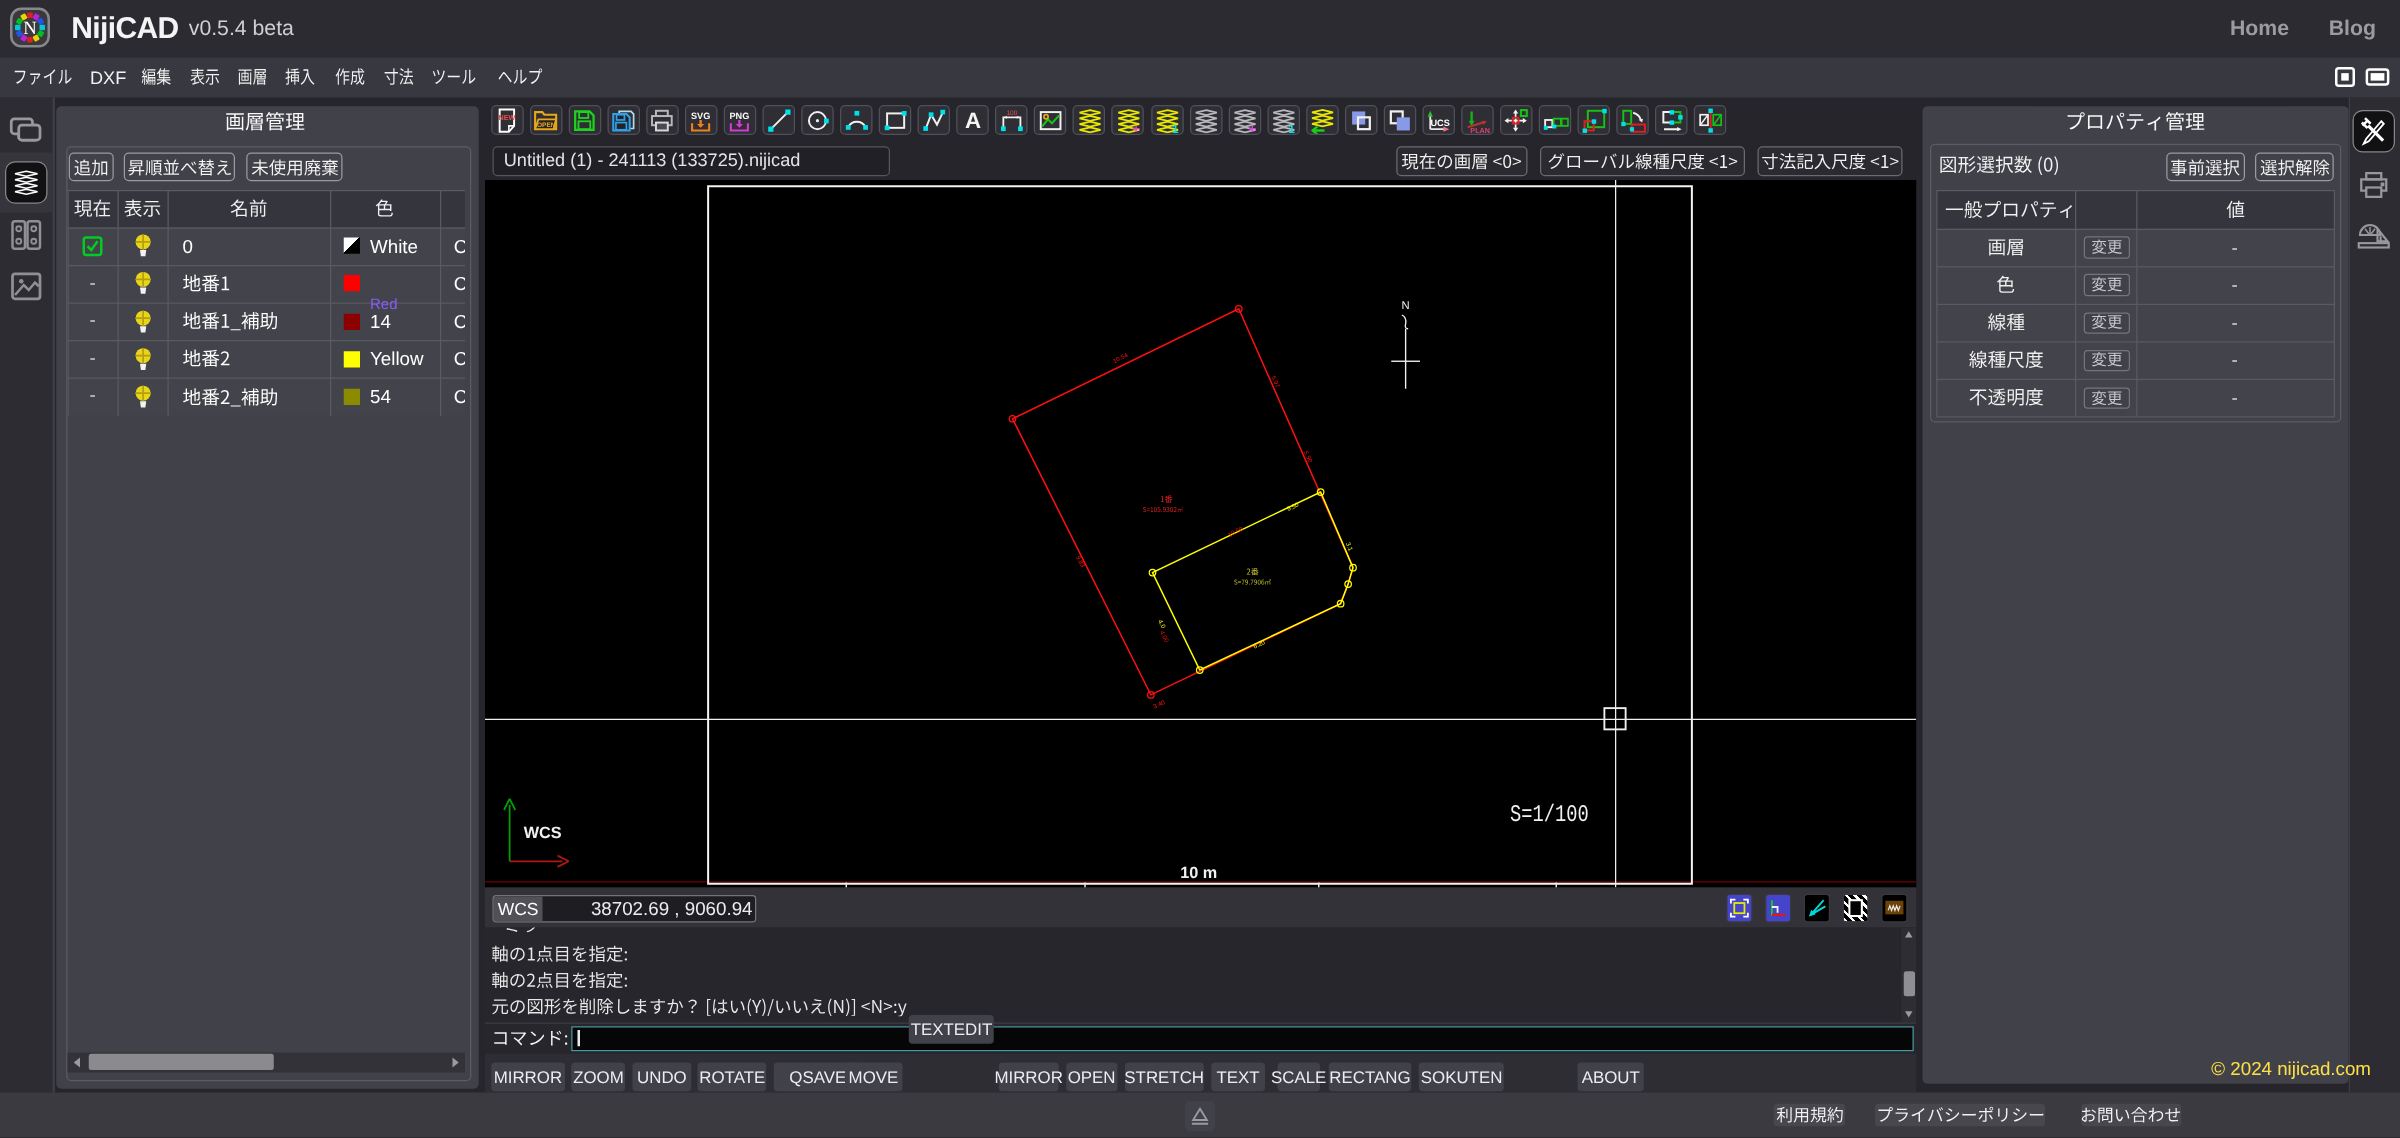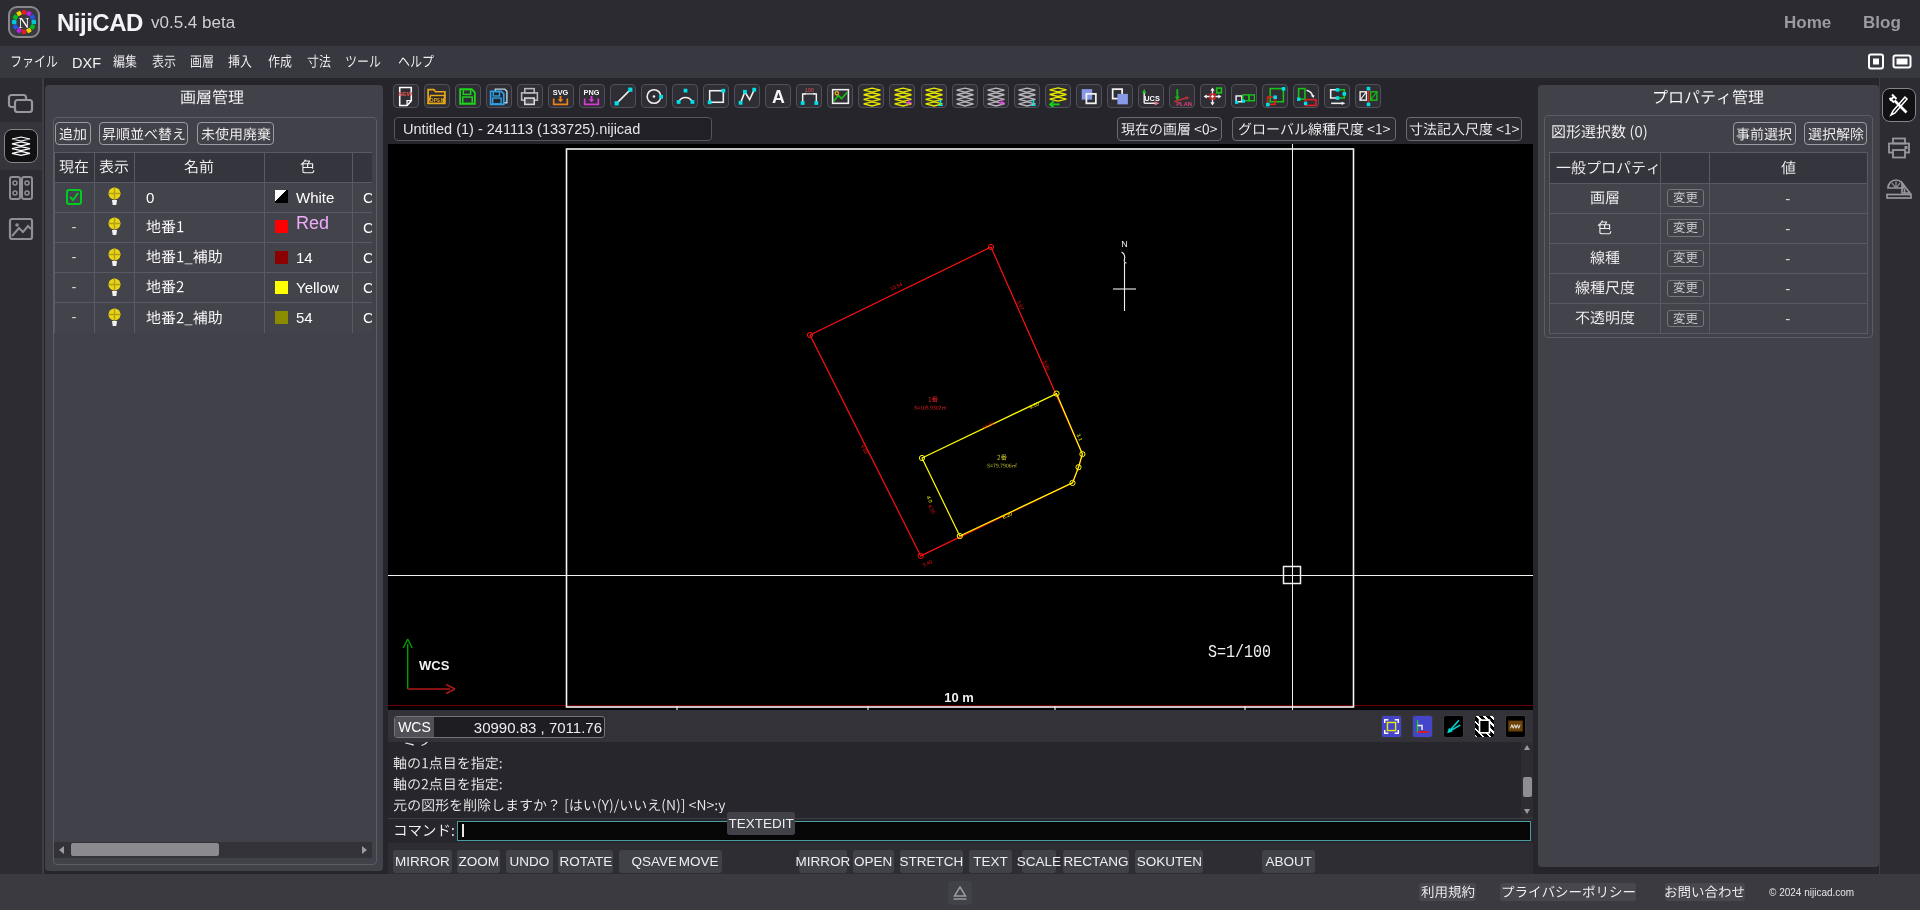--- a/index.html
+++ b/index.html
@@ -177,21 +177,21 @@
       <svg width="15" height="19">
         <circle cx="7.5" cy="6.5" r="6" fill="#e8d418"></circle>
         <path d="M1.5 6.5 h12 M7.5 0.5 v12" stroke="#b59f10" stroke-width="1.4"></path>
         <path d="M5 13 h5 l-0.7 5 h-3.6 Z" fill="#f2f2f2"></path>
       </svg>
     </div>
     <svg class="jt " style="left:92.0px;top:67.4px" width="38.3" height="16.5" viewBox="0 0 38.32 16.50">
       <path fill="#ffffff" transform="translate(0,13.20) scale(0.0150,-0.0150)" d="M635 840H706V143H635ZM321 428 859 655 888 591 349 361ZM429 747H501V77Q501 50 507 36Q513 21 530 16Q546 11 580 11Q590 11 613 11Q636 11 667 11Q697 11 728 11Q759 11 784 11Q809 11 821 11Q851 11 865 22Q880 34 887 65Q893 96 897 153Q910 143 929 135Q949 127 964 125Q959 56 946 16Q933 -24 905 -41Q876 -57 824 -57Q815 -57 791 -57Q766 -57 733 -57Q700 -57 667 -57Q634 -57 610 -57Q585 -57 577 -57Q520 -57 488 -46Q455 -34 442 -5Q429 25 429 79ZM846 645H838L855 660L869 671L922 651L918 637Q918 566 918 504Q917 442 916 392Q915 342 913 309Q911 275 909 260Q905 230 891 214Q877 199 854 194Q834 188 808 187Q781 186 760 186Q758 201 754 220Q749 239 742 252Q760 251 781 250Q801 250 809 250Q821 250 828 255Q836 260 839 277Q842 287 843 318Q845 348 845 396Q846 444 846 507Q846 570 846 645ZM42 599H359V528H42ZM170 828H241V179H170ZM33 154Q73 169 126 190Q178 212 237 237Q296 261 355 286L372 219Q292 182 210 145Q129 108 63 79Z M1061 561H1941V497H1061ZM1460 753H1534V324H1460ZM1800 828 1850 772Q1781 758 1694 746Q1608 734 1513 726Q1418 717 1321 711Q1224 706 1133 703Q1132 715 1127 732Q1122 749 1116 761Q1206 764 1301 771Q1397 777 1489 785Q1581 794 1661 805Q1741 816 1800 828ZM1426 541 1487 513Q1452 471 1404 431Q1357 391 1303 355Q1248 320 1192 292Q1136 263 1083 243Q1078 252 1070 263Q1061 274 1052 285Q1043 296 1035 302Q1087 319 1143 344Q1198 370 1251 402Q1304 433 1349 469Q1394 504 1426 541ZM1569 539Q1601 503 1647 470Q1693 436 1746 406Q1800 376 1857 353Q1913 329 1968 314Q1960 307 1950 296Q1941 284 1932 273Q1923 261 1917 251Q1863 269 1806 297Q1749 324 1695 358Q1640 393 1593 432Q1546 471 1511 512ZM1725 728 1806 705Q1781 664 1754 622Q1727 579 1704 550L1642 572Q1656 593 1672 621Q1688 648 1702 676Q1716 704 1725 728ZM1206 686 1271 710Q1295 680 1318 642Q1341 605 1350 577L1283 549Q1273 577 1252 616Q1230 655 1206 686ZM1189 306H1826V-77H1751V246H1261V-81H1189ZM1222 159H1792V106H1222ZM1222 13H1792V-46H1222ZM1462 274H1534V-25H1462Z M2088 0V76H2252V623H2121V681Q2170 690 2207 703Q2243 716 2273 733H2343V76H2490V0Z"></path>
     </svg>
     <div class="a" style="left:221px;top:68.8px;width:13px;height:13px;background:#ff0000"></div>
-    <div class="a" style="left:242px;top:61px;font-size:18px;color:#f0abfc">Red</div>
+    <div class="a" style="left:242px;top:84px;font-size:12px;color:#8b5cf6">Red</div>
     <div class="a" style="left:309px;top:67.3px;font-size:15px;color:#fff">Co</div>
     <div class="a" style="left:15px;top:96.5px;width:10px;height:16px;color:#d0d0d0;font-size:15px;text-align:center">-</div>
     <div class="a" style="left:53px;top:96.0px">
       <svg width="15" height="19">
         <circle cx="7.5" cy="6.5" r="6" fill="#e8d418"></circle>
         <path d="M1.5 6.5 h12 M7.5 0.5 v12" stroke="#b59f10" stroke-width="1.4"></path>
         <path d="M5 13 h5 l-0.7 5 h-3.6 Z" fill="#f2f2f2"></path>
       </svg>
     </div>
     <svg class="jt " style="left:92.0px;top:97.6px" width="76.7" height="16.5" viewBox="0 0 76.71 16.50">
@@ -563,21 +563,21 @@
   </svg>
 <svg class="jt " style="left:996.9px;top:454.3px" width="10.1" height="7.1" viewBox="0 0 10.11 7.15">
     <path fill="#cfcf30" transform="translate(0,5.72) scale(0.0065,-0.0065)" d="M44 0V54Q159 155 234 238Q308 321 344 393Q380 464 380 527Q380 569 365 602Q351 635 321 653Q291 672 245 672Q200 672 162 648Q123 624 93 587L40 639Q84 688 135 717Q186 746 256 746Q322 746 370 720Q417 693 444 644Q470 596 470 531Q470 458 434 383Q397 308 333 231Q268 153 182 72Q211 74 243 77Q274 79 302 79H505V0Z M616 561H1496V497H616ZM1015 753H1089V324H1015ZM1355 828 1405 772Q1336 758 1249 746Q1163 734 1068 726Q973 717 876 711Q779 706 688 703Q687 715 682 732Q677 749 671 761Q761 764 856 771Q952 777 1044 785Q1136 794 1216 805Q1296 816 1355 828ZM981 541 1042 513Q1007 471 959 431Q912 391 858 355Q803 320 747 292Q691 263 638 243Q633 252 625 263Q616 274 607 285Q598 296 590 302Q642 319 698 344Q753 370 806 402Q859 433 904 469Q949 504 981 541ZM1124 539Q1156 503 1202 470Q1248 436 1301 406Q1355 376 1412 353Q1468 329 1523 314Q1515 307 1505 296Q1496 284 1487 273Q1478 261 1472 251Q1418 269 1361 297Q1304 324 1250 358Q1195 393 1148 432Q1101 471 1066 512ZM1280 728 1361 705Q1336 664 1309 622Q1282 579 1259 550L1197 572Q1211 593 1227 621Q1243 648 1257 676Q1271 704 1280 728ZM761 686 826 710Q850 680 873 642Q896 605 905 577L838 549Q828 577 807 616Q785 655 761 686ZM744 306H1381V-77H1306V246H816V-81H744ZM777 159H1347V106H777ZM777 13H1347V-46H777ZM1017 274H1089V-25H1017Z"></path>
   </svg>
 <svg class="jt " style="left:987.0px;top:463.4px" width="29.9" height="5.7" viewBox="0 0 29.95 5.72">
     <path fill="#cfcf30" transform="translate(0,4.58) scale(0.0052,-0.0052)" d="M304 -13Q226 -13 161 16Q95 45 48 95L103 159Q142 118 195 93Q248 68 305 68Q378 68 418 101Q459 134 459 187Q459 226 443 249Q426 272 399 287Q371 303 336 318L231 364Q197 379 163 402Q128 425 105 462Q82 499 82 552Q82 609 112 652Q142 696 194 721Q246 746 313 746Q379 746 435 721Q490 696 528 656L480 597Q446 628 405 647Q365 665 313 665Q251 665 214 637Q176 608 176 559Q176 523 195 500Q213 477 241 463Q269 449 298 436L402 391Q444 373 479 348Q513 323 533 286Q553 249 553 195Q553 137 523 90Q493 42 437 15Q381 -13 304 -13Z M634 455V523H1114V455ZM634 215V283H1114V215Z M1349 0Q1354 104 1367 192Q1379 279 1403 357Q1427 434 1464 507Q1502 580 1556 655H1200V733H1659V678Q1595 595 1554 519Q1514 443 1491 364Q1469 285 1458 196Q1448 108 1444 0Z M1941 -13Q1881 -13 1838 8Q1794 30 1764 62L1814 119Q1838 93 1870 78Q1903 63 1938 63Q1975 63 2008 80Q2041 97 2066 137Q2092 176 2106 240Q2121 304 2121 398Q2121 488 2102 550Q2084 612 2048 644Q2012 675 1961 675Q1926 675 1898 654Q1870 633 1853 596Q1836 559 1836 508Q1836 459 1851 423Q1865 386 1895 366Q1924 346 1967 346Q2004 346 2045 369Q2085 393 2122 447L2126 374Q2104 346 2075 324Q2047 302 2016 290Q1984 278 1952 278Q1891 278 1846 304Q1800 330 1775 381Q1750 433 1750 508Q1750 580 1779 633Q1808 687 1856 717Q1903 746 1960 746Q2013 746 2058 725Q2103 703 2136 660Q2169 616 2188 551Q2207 486 2207 398Q2207 287 2185 208Q2163 130 2125 81Q2087 32 2040 9Q1992 -13 1941 -13Z M2400 -13Q2373 -13 2353 6Q2334 26 2334 56Q2334 88 2353 107Q2373 126 2400 126Q2427 126 2447 107Q2466 88 2466 56Q2466 26 2447 6Q2427 -13 2400 -13Z M2737 0Q2742 104 2755 192Q2767 279 2791 357Q2815 434 2852 507Q2890 580 2944 655H2588V733H3047V678Q2983 595 2942 519Q2902 443 2879 364Q2857 285 2846 196Q2836 108 2832 0Z M3329 -13Q3269 -13 3226 8Q3182 30 3152 62L3202 119Q3226 93 3258 78Q3291 63 3326 63Q3363 63 3396 80Q3429 97 3454 137Q3480 176 3494 240Q3509 304 3509 398Q3509 488 3490 550Q3472 612 3436 644Q3400 675 3349 675Q3314 675 3286 654Q3258 633 3241 596Q3224 559 3224 508Q3224 459 3239 423Q3253 386 3283 366Q3312 346 3355 346Q3392 346 3433 369Q3473 393 3510 447L3514 374Q3492 346 3463 324Q3435 302 3404 290Q3372 278 3340 278Q3279 278 3234 304Q3188 330 3163 381Q3138 433 3138 508Q3138 580 3167 633Q3196 687 3244 717Q3291 746 3348 746Q3401 746 3446 725Q3491 703 3524 660Q3557 616 3576 551Q3595 486 3595 398Q3595 287 3573 208Q3551 130 3513 81Q3475 32 3428 9Q3380 -13 3329 -13Z M3927 -13Q3858 -13 3806 29Q3755 71 3727 156Q3699 241 3699 369Q3699 497 3727 580Q3755 664 3806 705Q3858 746 3927 746Q3997 746 4048 705Q4099 663 4127 580Q4155 497 4155 369Q4155 241 4127 156Q4099 71 4048 29Q3997 -13 3927 -13ZM3927 61Q3969 61 4000 93Q4032 125 4049 194Q4067 262 4067 369Q4067 476 4049 544Q4032 611 4000 642Q3969 674 3927 674Q3886 674 3854 642Q3822 611 3805 544Q3787 476 3787 369Q3787 262 3805 194Q3822 125 3854 93Q3886 61 3927 61Z M4505 -13Q4453 -13 4408 9Q4363 32 4330 78Q4297 123 4278 191Q4260 259 4260 350Q4260 457 4282 533Q4304 609 4342 656Q4380 703 4429 725Q4478 746 4531 746Q4588 746 4630 725Q4672 704 4703 671L4651 615Q4630 641 4599 656Q4568 671 4535 671Q4483 671 4440 641Q4397 610 4371 540Q4346 470 4346 350Q4346 256 4364 191Q4383 126 4418 92Q4454 59 4505 59Q4541 59 4568 80Q4596 101 4613 138Q4629 176 4629 225Q4629 275 4615 311Q4600 348 4571 367Q4542 387 4497 387Q4462 387 4421 365Q4380 342 4343 287L4340 359Q4363 389 4391 411Q4419 432 4451 444Q4482 455 4512 455Q4574 455 4620 430Q4665 404 4691 353Q4716 302 4716 225Q4716 154 4687 100Q4658 47 4610 17Q4563 -13 4505 -13Z M4887 0V488H4961L4970 409H4973Q5009 448 5051 474Q5093 500 5141 500Q5204 500 5240 473Q5276 447 5292 398Q5336 444 5379 472Q5422 500 5471 500Q5555 500 5596 446Q5637 393 5637 289V0H5546V277Q5546 353 5521 388Q5496 422 5444 422Q5383 422 5307 339V0H5217V277Q5217 353 5192 388Q5168 422 5115 422Q5053 422 4978 339V0ZM5485 558V597Q5538 633 5575 659Q5611 686 5631 709Q5651 732 5651 757Q5651 784 5637 799Q5622 814 5592 814Q5571 814 5551 802Q5531 789 5516 769L5476 806Q5501 836 5533 854Q5564 872 5602 872Q5659 872 5690 843Q5721 815 5721 768Q5721 739 5704 713Q5686 687 5657 664Q5629 640 5598 617H5735V558Z"></path>
   </svg>
 <div class="a" style="left:388px;top:710px;width:1145px;height:32px;background:#323238"></div>
 <div class="a" style="left:394px;top:716px;width:211px;height:22px;border:1px solid #74747a;border-radius:3px;background:#1e1e22;overflow:hidden">
     <div class="a" style="left:0;top:0;width:39px;height:22px;background:#505056;color:#fff;font-size:14px;text-align:center;line-height:21px">WCS</div>
-    <div class="a" style="left:39px;top:0;width:168px;height:22px;color:#ececf0;font-size:15px;text-align:right;line-height:21px">30990.83 , 7011.76</div>
+    <div class="a" style="left:39px;top:0;width:168px;height:22px;color:#ececf0;font-size:15px;text-align:right;line-height:21px">38702.69 , 9060.94</div>
   </div>
 <div class="a" style="left:1381px;top:715px;width:21px;height:23px;background:#4545cc;border:1px solid #3a3a3e;border-radius:3px">
     <svg width="19" height="21" viewBox="0 0 21 22">
       <rect x="6" y="6.5" width="9" height="9" fill="none" stroke="#e8e800" stroke-width="1.6"></rect>
       <path d="M3 7 V3.5 H7 M14 3.5 H18 V7 M18 15 V18.5 H14 M7 18.5 H3 V15" fill="none" stroke="#fff" stroke-width="1.6"></path>
     </svg>
   </div>
 <div class="a" style="left:1412px;top:715px;width:21px;height:23px;background:#4545cc;border:1px solid #3a3a3e;border-radius:3px">
     <svg width="19" height="21" viewBox="0 0 21 22">
       <path d="M5 4 V18" stroke="#18d018" stroke-width="1.6"></path>
@@ -767,12 +767,12 @@
     <path fill="#f2f2f6" transform="translate(0,11.88) scale(0.0135,-0.0135)" d="M50 539H526V469H50ZM593 721H666V169H593ZM259 756H333V-78H259ZM838 821H913V20Q913 -19 902 -38Q892 -57 868 -67Q843 -76 799 -78Q756 -81 687 -81Q685 -70 680 -56Q675 -43 670 -29Q665 -15 659 -5Q712 -6 755 -6Q798 -6 812 -6Q826 -5 832 0Q838 6 838 20ZM458 834 514 777Q457 754 381 735Q305 716 224 702Q142 688 66 678Q63 691 56 708Q50 725 42 737Q98 745 156 756Q215 766 270 778Q326 791 375 805Q423 819 458 834ZM257 507 310 484Q291 427 264 367Q237 307 205 250Q173 193 138 143Q103 94 68 59Q64 70 57 83Q49 95 41 108Q34 121 27 130Q61 161 94 205Q128 248 159 299Q190 350 215 403Q241 457 257 507ZM323 403Q338 393 365 370Q393 347 425 320Q457 293 484 270Q510 247 522 236L479 173Q464 190 438 216Q412 243 383 271Q354 299 327 324Q300 349 282 363Z M1196 770H1843V698H1196ZM1196 537H1841V466H1196ZM1190 298H1843V227H1190ZM1153 770H1227V407Q1227 350 1222 285Q1217 220 1204 153Q1190 87 1163 26Q1135 -35 1090 -85Q1085 -77 1074 -68Q1063 -58 1052 -49Q1041 -40 1032 -36Q1074 11 1098 66Q1122 121 1134 179Q1146 238 1150 296Q1153 354 1153 407ZM1813 770H1887V22Q1887 -14 1877 -33Q1866 -52 1841 -62Q1816 -71 1771 -73Q1726 -75 1655 -74Q1652 -60 1645 -39Q1637 -17 1629 -2Q1664 -3 1697 -3Q1729 -4 1753 -3Q1777 -3 1786 -3Q1801 -2 1807 3Q1813 8 1813 22ZM1467 743H1543V-71H1467Z M2065 674H2421V606H2065ZM2044 442H2440V373H2044ZM2209 830H2280V484Q2280 418 2275 343Q2269 269 2250 195Q2232 120 2193 52Q2155 -15 2089 -69Q2084 -60 2075 -50Q2066 -40 2056 -30Q2047 -20 2038 -14Q2099 32 2134 93Q2169 155 2185 223Q2200 291 2205 358Q2209 425 2209 484ZM2264 323Q2274 314 2293 294Q2311 274 2334 249Q2356 225 2378 200Q2401 175 2418 155Q2436 135 2443 126L2392 70Q2379 89 2356 119Q2333 149 2307 182Q2281 214 2257 242Q2233 270 2218 286ZM2547 572V474H2834V572ZM2547 412V311H2834V412ZM2547 733V635H2834V733ZM2477 801H2906V244H2477ZM2716 273H2787V31Q2787 14 2791 9Q2795 4 2811 4Q2816 4 2829 4Q2842 4 2855 4Q2869 4 2875 4Q2886 4 2892 13Q2897 22 2900 50Q2902 78 2903 137Q2911 131 2922 125Q2933 119 2945 115Q2958 111 2967 108Q2964 40 2955 3Q2947 -34 2930 -48Q2913 -62 2883 -62Q2878 -62 2866 -62Q2855 -62 2842 -62Q2829 -62 2817 -62Q2806 -62 2801 -62Q2767 -62 2748 -54Q2730 -46 2723 -25Q2716 -5 2716 31ZM2559 260H2631Q2624 200 2610 148Q2595 97 2569 54Q2542 12 2498 -22Q2454 -55 2388 -79Q2383 -66 2369 -49Q2356 -33 2345 -23Q2425 3 2469 44Q2513 85 2532 139Q2552 194 2559 260Z M3512 411 3573 442Q3601 406 3629 365Q3657 324 3679 283Q3702 243 3714 211L3647 176Q3637 208 3615 249Q3594 290 3567 332Q3540 375 3512 411ZM3517 659H3898V588H3517ZM3867 659H3940Q3940 659 3940 652Q3940 644 3940 635Q3940 626 3939 621Q3933 451 3926 334Q3920 217 3911 142Q3903 66 3892 24Q3881 -18 3865 -36Q3849 -58 3830 -66Q3811 -74 3783 -77Q3758 -80 3715 -79Q3672 -78 3627 -76Q3626 -59 3620 -38Q3613 -16 3603 -1Q3653 -5 3696 -6Q3738 -7 3756 -7Q3772 -7 3782 -4Q3792 -1 3800 9Q3813 22 3823 62Q3833 103 3841 177Q3849 251 3855 366Q3861 481 3867 643ZM3555 841 3631 824Q3610 752 3580 682Q3551 613 3516 553Q3481 493 3443 447Q3435 453 3423 462Q3411 470 3398 479Q3385 487 3375 492Q3415 534 3449 590Q3482 645 3509 710Q3536 775 3555 841ZM3195 840 3262 814Q3244 778 3222 738Q3200 698 3179 661Q3158 625 3138 597L3086 620Q3105 649 3125 688Q3145 726 3164 767Q3183 807 3195 840ZM3316 726 3382 698Q3347 641 3305 579Q3262 516 3219 457Q3176 398 3138 355L3090 380Q3119 414 3150 457Q3181 500 3211 547Q3242 594 3269 640Q3296 686 3316 726ZM3038 629 3075 679Q3103 656 3132 628Q3161 600 3185 572Q3209 545 3222 523L3182 465Q3168 489 3145 518Q3121 547 3093 576Q3065 605 3038 629ZM3284 494 3340 518Q3362 485 3382 448Q3402 411 3417 376Q3433 341 3440 313L3381 285Q3373 313 3358 349Q3343 385 3324 423Q3305 461 3284 494ZM3036 393Q3103 395 3197 399Q3291 402 3390 407L3390 345Q3295 339 3204 334Q3113 329 3042 325ZM3310 254 3366 273Q3388 227 3408 173Q3427 119 3435 80L3373 59Q3366 99 3348 154Q3330 208 3310 254ZM3091 268 3155 257Q3145 186 3127 117Q3109 49 3085 1Q3078 6 3067 11Q3057 16 3045 22Q3034 27 3025 30Q3051 76 3066 139Q3082 203 3091 268ZM3206 364H3274V-82H3206Z"></path>
   </svg>
 <div class="fbtn" style="left:1499.8px;top:883px;width:136.5px"></div>
 <svg class="jt " style="left:1500.5px;top:884.6px" width="135.0" height="14.9" viewBox="0 0 135.00 14.85">
     <path fill="#f2f2f6" transform="translate(0,11.88) scale(0.0135,-0.0135)" d="M805 718Q805 691 825 672Q844 652 871 652Q899 652 918 672Q938 691 938 718Q938 746 918 765Q899 785 871 785Q844 785 825 765Q805 746 805 718ZM759 718Q759 749 775 775Q790 800 815 815Q840 831 871 831Q902 831 928 815Q953 800 968 775Q984 749 984 718Q984 687 968 662Q953 637 928 622Q902 606 871 606Q840 606 815 622Q790 637 775 662Q759 687 759 718ZM846 651Q841 641 838 628Q834 616 831 601Q823 562 810 514Q797 466 779 416Q760 365 736 318Q712 271 682 232Q636 174 580 124Q524 74 452 34Q380 -6 288 -35L220 40Q318 64 389 100Q461 136 515 181Q569 227 610 280Q646 326 673 383Q699 441 717 500Q735 558 741 606Q727 606 688 606Q649 606 596 606Q543 606 485 606Q428 606 375 606Q322 606 283 606Q244 606 230 606Q200 606 175 605Q150 604 130 603V692Q144 690 161 688Q178 687 196 686Q214 685 230 685Q242 685 273 685Q304 685 346 685Q389 685 437 685Q486 685 533 685Q581 685 623 685Q664 685 693 685Q722 685 732 685Q743 685 757 686Q771 687 785 690Z M1231 745Q1251 742 1274 741Q1297 740 1321 740Q1336 740 1376 740Q1415 740 1466 740Q1516 740 1566 740Q1617 740 1657 740Q1697 740 1714 740Q1738 740 1762 741Q1786 742 1805 745V662Q1787 664 1763 664Q1738 665 1713 665Q1696 665 1657 665Q1617 665 1567 665Q1517 665 1466 665Q1416 665 1377 665Q1337 665 1321 665Q1298 665 1275 664Q1252 663 1231 662ZM1878 481Q1875 475 1871 466Q1866 458 1865 452Q1845 378 1810 303Q1775 229 1719 168Q1640 82 1548 34Q1457 -14 1361 -41L1299 30Q1405 52 1496 99Q1587 146 1651 213Q1697 261 1726 321Q1756 380 1770 434Q1759 434 1729 434Q1698 434 1654 434Q1610 434 1560 434Q1509 434 1458 434Q1406 434 1362 434Q1317 434 1285 434Q1252 434 1239 434Q1221 434 1195 434Q1169 433 1141 431V515Q1169 512 1194 511Q1219 509 1239 509Q1250 509 1281 509Q1312 509 1356 509Q1400 509 1451 509Q1502 509 1553 509Q1604 509 1648 509Q1692 509 1724 509Q1755 509 1766 509Q1783 509 1798 511Q1813 513 1821 517Z M2086 361Q2216 396 2328 446Q2440 496 2523 548Q2575 581 2625 619Q2674 658 2718 700Q2762 742 2796 783L2863 721Q2821 676 2772 633Q2723 590 2668 551Q2614 511 2555 474Q2500 441 2431 406Q2362 371 2284 340Q2206 309 2126 283ZM2507 506 2593 532V76Q2593 57 2593 36Q2594 15 2595 -3Q2597 -21 2599 -31H2501Q2502 -21 2504 -3Q2505 15 2506 36Q2507 57 2507 76Z M3765 779Q3778 762 3793 737Q3808 713 3822 688Q3837 663 3847 642L3793 618Q3778 649 3755 688Q3732 728 3712 757ZM3875 819Q3889 801 3904 776Q3920 751 3935 727Q3950 702 3959 683L3905 659Q3889 692 3866 730Q3844 769 3822 797ZM3218 301Q3234 340 3250 386Q3265 432 3278 482Q3292 531 3302 580Q3312 628 3316 672L3405 653Q3403 642 3399 630Q3395 617 3392 604Q3389 591 3387 580Q3382 557 3373 520Q3364 483 3352 439Q3340 395 3326 351Q3312 306 3296 268Q3278 222 3254 174Q3231 125 3204 79Q3177 33 3149 -7L3064 29Q3111 92 3152 165Q3192 239 3218 301ZM3710 339Q3695 378 3677 421Q3659 464 3639 508Q3619 551 3601 589Q3582 628 3565 655L3646 682Q3661 656 3680 618Q3698 580 3718 537Q3738 494 3757 450Q3776 406 3792 366Q3807 329 3824 284Q3841 238 3857 192Q3874 145 3888 101Q3902 58 3912 24L3823 -5Q3811 46 3792 106Q3774 165 3753 226Q3732 286 3710 339Z M4301 768Q4323 756 4353 737Q4383 718 4415 697Q4447 676 4475 657Q4502 639 4518 627L4471 559Q4453 572 4426 591Q4399 610 4368 631Q4337 651 4307 670Q4278 688 4256 701ZM4151 53Q4206 63 4264 80Q4322 96 4379 119Q4436 141 4486 170Q4569 218 4640 276Q4711 334 4768 400Q4825 466 4865 536L4913 454Q4848 353 4748 260Q4649 167 4529 96Q4478 67 4419 43Q4359 18 4302 0Q4244 -18 4197 -28ZM4150 543Q4172 532 4203 513Q4234 495 4266 475Q4298 456 4326 438Q4354 420 4370 408L4324 338Q4305 352 4278 370Q4250 389 4219 409Q4188 428 4158 446Q4128 464 4106 475Z M5102 433Q5117 432 5139 431Q5161 429 5187 429Q5214 428 5241 428Q5257 428 5291 428Q5324 428 5369 428Q5414 428 5465 428Q5515 428 5566 428Q5616 428 5662 428Q5707 428 5740 428Q5773 428 5789 428Q5827 428 5854 430Q5881 432 5897 433V335Q5882 336 5853 338Q5823 340 5790 340Q5774 340 5740 340Q5706 340 5661 340Q5617 340 5566 340Q5515 340 5465 340Q5414 340 5369 340Q5325 340 5291 340Q5257 340 5241 340Q5200 340 5163 338Q5126 337 5102 335Z M6755 739Q6755 712 6773 694Q6792 675 6818 675Q6845 675 6864 694Q6883 712 6883 739Q6883 766 6864 784Q6845 803 6818 803Q6792 803 6773 784Q6755 766 6755 739ZM6709 739Q6709 769 6724 794Q6739 819 6763 834Q6788 849 6818 849Q6849 849 6874 834Q6899 819 6913 794Q6928 769 6928 739Q6928 709 6913 684Q6899 659 6874 644Q6849 630 6818 630Q6788 630 6763 644Q6739 659 6724 684Q6709 709 6709 739ZM6542 771Q6541 764 6539 751Q6538 738 6537 724Q6536 710 6536 699Q6536 673 6536 639Q6536 605 6536 572Q6536 539 6536 514Q6536 494 6536 456Q6536 418 6536 370Q6536 322 6536 272Q6536 221 6536 174Q6536 127 6536 91Q6536 55 6536 37Q6536 -3 6516 -23Q6496 -43 6450 -43Q6429 -43 6403 -42Q6378 -41 6353 -39Q6328 -37 6308 -36L6301 44Q6334 38 6365 35Q6396 32 6416 32Q6436 32 6445 42Q6454 51 6455 70Q6455 84 6455 119Q6455 153 6455 199Q6455 244 6455 295Q6455 345 6455 390Q6455 436 6455 469Q6455 502 6455 514Q6455 531 6455 565Q6455 599 6455 637Q6455 674 6455 700Q6455 716 6453 738Q6450 760 6448 771ZM6092 602Q6113 600 6133 598Q6153 597 6177 597Q6189 597 6226 597Q6263 597 6316 597Q6368 597 6428 597Q6488 597 6549 597Q6609 597 6661 597Q6714 597 6750 597Q6787 597 6800 597Q6818 597 6840 598Q6863 600 6882 602V519Q6862 520 6841 521Q6819 521 6801 521Q6788 521 6752 521Q6715 521 6663 521Q6610 521 6550 521Q6490 521 6430 521Q6370 521 6317 521Q6264 521 6228 521Q6191 521 6177 521Q6155 521 6134 520Q6112 520 6092 518ZM6322 367Q6306 335 6282 297Q6259 259 6231 220Q6204 182 6177 149Q6151 116 6130 93L6061 139Q6086 162 6113 194Q6140 227 6167 263Q6193 299 6215 335Q6237 370 6252 401ZM6740 400Q6760 376 6784 343Q6807 310 6832 273Q6856 235 6877 201Q6898 166 6913 139L6839 98Q6825 128 6804 164Q6784 200 6761 237Q6738 274 6714 307Q6691 340 6672 364Z M7776 759Q7775 740 7774 719Q7773 697 7773 672Q7773 652 7773 621Q7773 590 7773 559Q7773 529 7773 510Q7773 420 7766 357Q7760 294 7747 250Q7735 205 7715 171Q7695 137 7668 105Q7636 67 7594 38Q7553 10 7510 -10Q7467 -29 7430 -41L7365 28Q7434 45 7496 77Q7557 108 7604 161Q7631 192 7647 225Q7664 257 7672 297Q7681 337 7684 390Q7687 443 7687 514Q7687 534 7687 564Q7687 594 7687 625Q7687 655 7687 672Q7687 697 7686 719Q7684 740 7682 759ZM7312 751Q7311 737 7309 717Q7308 697 7308 679Q7308 672 7308 647Q7308 623 7308 589Q7308 555 7308 517Q7308 479 7308 443Q7308 408 7308 382Q7308 356 7308 345Q7308 326 7309 304Q7311 283 7312 269H7220Q7222 281 7223 302Q7225 324 7225 346Q7225 356 7225 382Q7225 409 7225 444Q7225 479 7225 517Q7225 555 7225 589Q7225 623 7225 647Q7225 672 7225 679Q7225 692 7224 715Q7223 737 7221 751Z M8301 768Q8323 756 8353 737Q8383 718 8415 697Q8447 676 8475 657Q8502 639 8518 627L8471 559Q8453 572 8426 591Q8399 610 8368 631Q8337 651 8307 670Q8278 688 8256 701ZM8151 53Q8206 63 8264 80Q8322 96 8379 119Q8436 141 8486 170Q8569 218 8640 276Q8711 334 8768 400Q8825 466 8865 536L8913 454Q8848 353 8748 260Q8649 167 8529 96Q8478 67 8419 43Q8359 18 8302 0Q8244 -18 8197 -28ZM8150 543Q8172 532 8203 513Q8234 495 8266 475Q8298 456 8326 438Q8354 420 8370 408L8324 338Q8305 352 8278 370Q8250 389 8219 409Q8188 428 8158 446Q8128 464 8106 475Z M9102 433Q9117 432 9139 431Q9161 429 9187 429Q9214 428 9241 428Q9257 428 9291 428Q9324 428 9369 428Q9414 428 9465 428Q9515 428 9566 428Q9616 428 9662 428Q9707 428 9740 428Q9773 428 9789 428Q9827 428 9854 430Q9881 432 9897 433V335Q9882 336 9853 338Q9823 340 9790 340Q9774 340 9740 340Q9706 340 9661 340Q9617 340 9566 340Q9515 340 9465 340Q9414 340 9369 340Q9325 340 9291 340Q9257 340 9241 340Q9200 340 9163 338Q9126 337 9102 335Z"></path>
   </svg>
 <div class="fbtn" style="left:1664.5px;top:883px;width:80.1px"></div>
 <svg class="jt " style="left:1664.0px;top:884.6px" width="81.0" height="14.9" viewBox="0 0 81.00 14.85">
     <path fill="#f2f2f6" transform="translate(0,11.88) scale(0.0135,-0.0135)" d="M411 799Q409 790 408 778Q407 767 406 754Q405 741 404 730Q403 707 402 670Q400 633 399 588Q398 544 397 498Q396 453 396 414Q396 375 397 328Q397 282 399 237Q400 191 400 153Q401 114 401 91Q401 45 390 18Q379 -9 360 -20Q340 -32 313 -32Q284 -32 248 -18Q212 -5 180 18Q147 41 126 71Q105 101 105 134Q105 179 139 222Q174 265 230 302Q285 339 347 362Q415 389 486 402Q557 416 616 416Q689 416 746 391Q802 366 835 321Q867 277 867 217Q867 157 842 111Q818 65 770 34Q723 3 654 -14Q621 -21 588 -24Q556 -26 530 -28L502 53Q530 52 560 53Q591 54 619 60Q663 68 702 88Q740 107 763 139Q787 171 787 216Q787 259 764 288Q741 317 702 332Q663 347 615 347Q549 347 486 333Q423 319 358 293Q310 275 270 248Q230 222 207 193Q183 164 183 138Q183 121 194 105Q206 90 223 78Q240 66 259 60Q278 53 292 53Q309 53 319 65Q328 77 328 102Q328 131 327 182Q326 234 325 294Q324 355 324 410Q324 453 324 502Q325 551 326 597Q326 643 327 678Q327 713 327 728Q327 738 327 752Q326 765 325 778Q324 791 322 799ZM721 688Q757 669 801 643Q845 616 885 589Q926 562 950 542L909 478Q891 496 863 516Q835 537 803 558Q771 578 740 597Q709 615 685 628ZM121 619Q162 614 192 613Q221 611 249 611Q286 611 332 615Q378 619 427 625Q476 632 522 641Q569 651 606 662L608 584Q569 575 521 567Q473 558 424 552Q374 546 329 542Q284 538 251 538Q208 538 178 539Q149 540 123 543Z M1341 355H1684V61H1341V125H1613V291H1341ZM1308 355H1378V1H1308ZM1127 652H1405V597H1127ZM1588 652H1872V597H1588ZM1838 797H1914V21Q1914 -17 1904 -36Q1894 -56 1869 -66Q1844 -76 1800 -78Q1755 -80 1689 -80Q1688 -69 1683 -55Q1679 -41 1674 -27Q1668 -13 1662 -3Q1696 -4 1727 -4Q1757 -4 1781 -4Q1804 -4 1813 -4Q1827 -3 1833 2Q1838 8 1838 21ZM1133 797H1453V445H1133V505H1383V737H1133ZM1878 797V737H1615V504H1878V444H1544V797ZM1092 797H1166V-81H1092Z M2223 698Q2221 686 2219 668Q2218 650 2216 632Q2215 614 2215 601Q2214 570 2215 530Q2215 491 2217 448Q2218 406 2222 364Q2230 281 2249 218Q2268 156 2295 121Q2323 86 2358 86Q2377 86 2395 104Q2413 121 2429 150Q2446 180 2459 216Q2473 253 2482 290L2545 219Q2515 134 2484 84Q2454 35 2422 13Q2391 -9 2357 -9Q2310 -9 2266 25Q2222 60 2190 137Q2158 215 2144 344Q2139 388 2137 439Q2134 490 2134 536Q2133 582 2133 611Q2133 628 2132 655Q2131 682 2126 700ZM2744 670Q2771 636 2795 590Q2820 545 2840 494Q2861 442 2877 387Q2894 332 2905 278Q2915 223 2920 173L2840 140Q2834 208 2819 279Q2804 349 2782 416Q2760 482 2731 541Q2702 600 2666 643Z M3248 513H3753V446H3248ZM3230 28H3766V-39H3230ZM3196 320H3808V-81H3732V252H3270V-81H3196ZM3498 764Q3457 703 3392 638Q3326 573 3246 513Q3167 453 3081 407Q3076 415 3068 426Q3060 437 3051 448Q3042 459 3034 466Q3122 511 3203 573Q3285 635 3351 704Q3416 773 3455 838H3532Q3572 782 3624 729Q3675 676 3733 629Q3792 582 3853 544Q3915 505 3974 479Q3961 465 3948 447Q3935 429 3924 412Q3865 444 3805 484Q3745 524 3688 571Q3631 617 3582 667Q3533 716 3498 764Z M4528 72Q4592 81 4649 101Q4707 121 4752 154Q4797 187 4823 235Q4849 283 4848 347Q4848 376 4837 407Q4825 438 4801 465Q4778 492 4741 509Q4704 525 4655 525Q4559 525 4473 477Q4387 430 4314 354L4314 442Q4405 528 4496 563Q4588 598 4667 598Q4736 598 4796 567Q4855 537 4892 480Q4929 423 4929 345Q4929 270 4903 211Q4877 153 4829 111Q4780 69 4714 41Q4647 12 4565 -3ZM4303 554Q4291 552 4266 549Q4242 546 4210 542Q4179 537 4147 533Q4115 529 4087 524L4079 607Q4095 606 4111 607Q4126 607 4144 608Q4165 609 4195 613Q4226 616 4259 620Q4292 625 4321 630Q4351 636 4368 642L4398 607Q4389 595 4378 577Q4367 560 4356 542Q4345 524 4337 510L4306 374Q4289 347 4264 310Q4239 273 4212 233Q4184 192 4156 153Q4128 113 4105 80L4055 149Q4073 172 4099 206Q4125 240 4153 279Q4182 317 4209 355Q4236 393 4257 425Q4279 457 4290 476L4294 527ZM4293 720Q4293 737 4292 756Q4292 775 4289 794L4383 791Q4379 771 4373 728Q4368 686 4362 628Q4356 570 4350 506Q4345 442 4342 379Q4339 317 4339 264Q4339 219 4339 180Q4339 142 4340 105Q4341 67 4343 23Q4344 10 4345 -7Q4346 -24 4348 -38H4261Q4263 -28 4263 -9Q4264 9 4264 21Q4265 69 4265 106Q4265 143 4266 183Q4266 222 4267 277Q4267 299 4269 338Q4271 376 4274 423Q4277 469 4280 517Q4283 565 4286 608Q4289 650 4291 680Q4293 710 4293 720Z M5740 771Q5739 763 5738 750Q5737 737 5736 723Q5736 710 5735 699Q5735 668 5735 635Q5734 602 5734 572Q5733 541 5732 515Q5731 477 5730 432Q5728 386 5725 345Q5723 304 5717 278Q5710 245 5693 233Q5675 221 5640 221Q5622 221 5596 223Q5570 226 5546 229Q5522 232 5508 235L5510 304Q5536 298 5565 295Q5593 291 5610 291Q5629 291 5637 296Q5646 301 5648 318Q5652 338 5654 370Q5656 403 5657 441Q5659 480 5660 515Q5660 543 5660 574Q5660 606 5660 637Q5660 669 5660 696Q5660 707 5659 721Q5659 735 5658 749Q5657 762 5655 771ZM5344 740Q5342 722 5341 702Q5340 682 5340 659Q5340 627 5340 578Q5339 528 5339 473Q5338 417 5338 364Q5338 311 5338 269Q5338 227 5339 206Q5341 166 5344 138Q5348 110 5364 93Q5380 76 5416 68Q5452 60 5517 60Q5571 60 5627 64Q5683 67 5733 72Q5782 78 5814 84L5811 -1Q5778 -4 5729 -8Q5680 -12 5626 -14Q5572 -17 5521 -17Q5434 -17 5383 -6Q5332 5 5307 29Q5282 54 5273 95Q5265 136 5263 195Q5263 216 5263 255Q5262 293 5262 341Q5262 390 5262 440Q5262 490 5263 535Q5263 580 5263 612Q5263 644 5263 655Q5263 678 5262 698Q5260 717 5257 740ZM5045 500Q5069 500 5096 502Q5122 504 5149 506Q5182 509 5243 515Q5304 521 5381 528Q5459 535 5542 543Q5625 550 5704 557Q5782 563 5844 566Q5863 568 5884 569Q5904 570 5922 571V493Q5914 494 5901 494Q5887 493 5871 493Q5856 493 5843 493Q5803 492 5746 488Q5689 485 5622 479Q5556 474 5487 467Q5418 461 5354 454Q5290 447 5239 442Q5187 436 5155 432Q5140 430 5121 428Q5103 425 5085 423Q5067 420 5054 418Z"></path>
   </svg>
-<div class="a" style="left:1769px;top:887px;font-size:10px;color:#e5e5e5">© 2024 nijicad.com</div>
+<div class="a" style="left:1769px;top:847px;font-size:15px;color:#fde047">© 2024 nijicad.com</div>
 </body></html>

